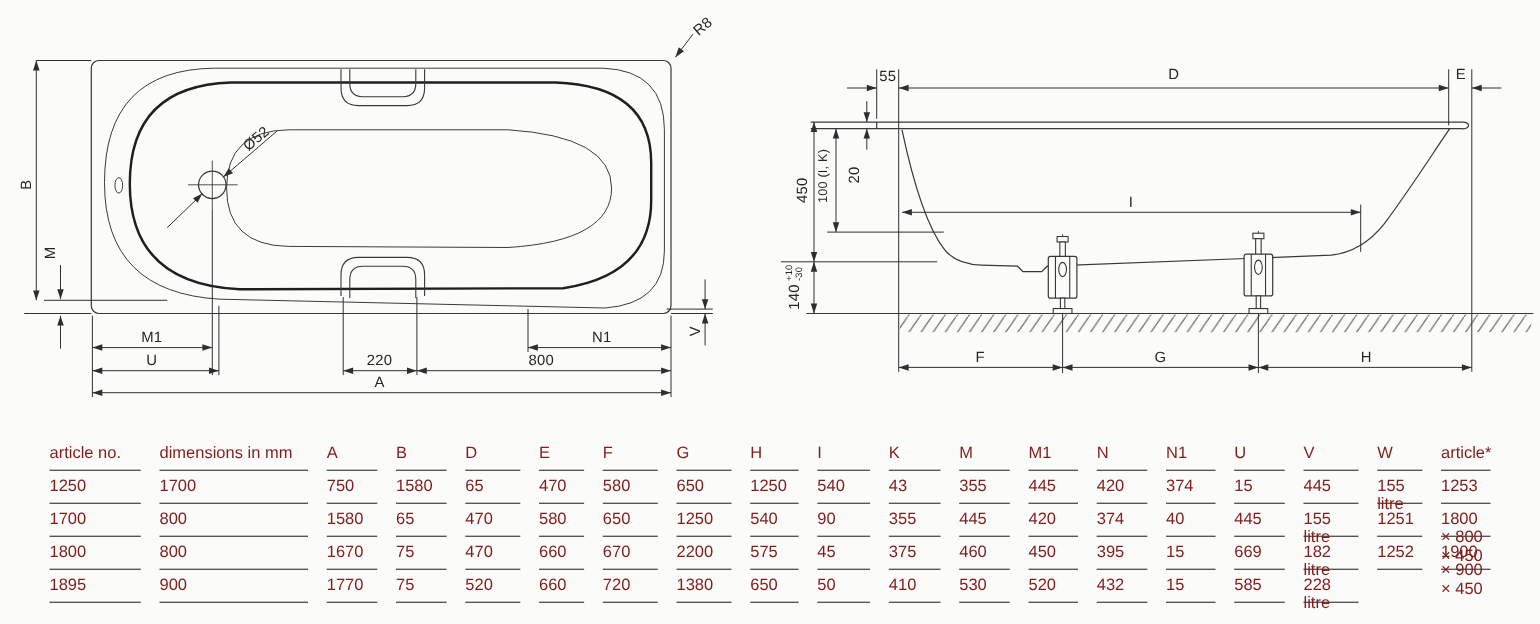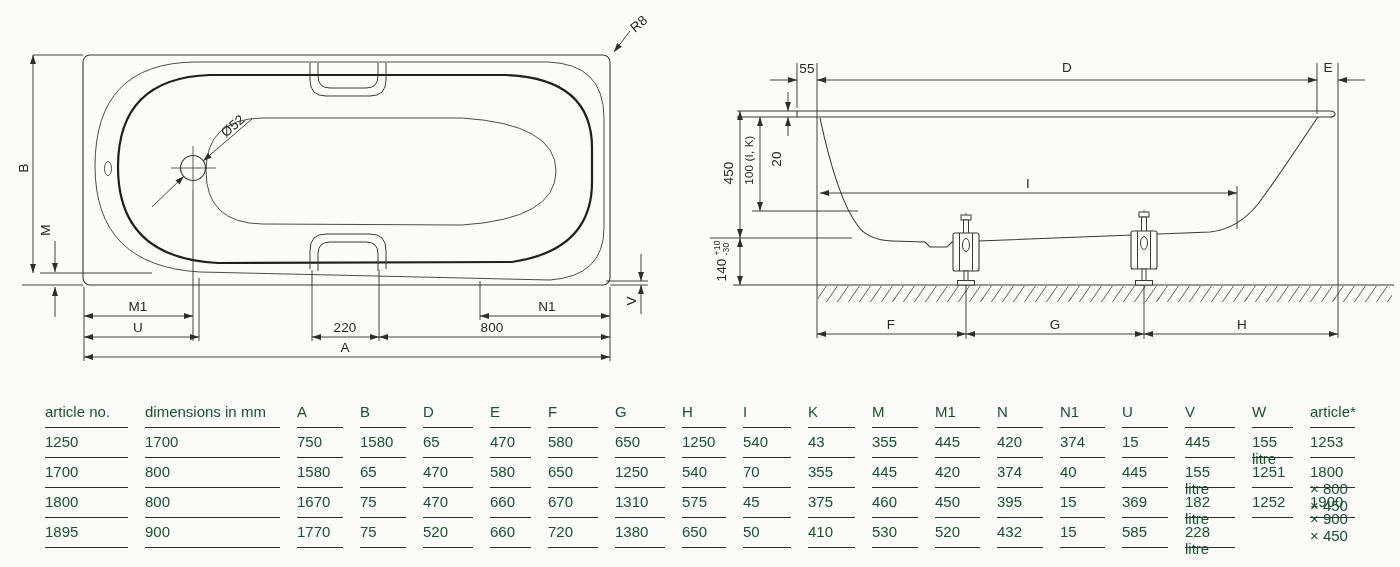--- a/index.html
+++ b/index.html
@@ -8,21 +8,21 @@
   svg{position:absolute;left:0;top:0;}
   .lbl{position:absolute;transform:translate(-50%,-50%);font-size:13.5px;color:#262626;
        white-space:nowrap;line-height:1;letter-spacing:.2px;}
   .rot{transform:translate(-50%,-50%) rotate(-90deg);}
   .diag{transform:translate(-50%,-50%) rotate(-40deg);}
   .tolblock{display:inline-flex;align-items:center;gap:3px;}
   .tol{display:inline-flex;flex-direction:column;font-size:8.5px;line-height:1.05;}
   
   #spec-table{position:absolute;left:45px;top:399px;display:grid;
     grid-template-columns:100px 152px 63px 63px 67px 58px 67px 67px 61px 65px 64px 63px 62px 63px 62px 63px 67px 58px 62px;
-    font-size:15px;color:#14532d;}
+    font-size:15px;color:#7f1d1d;}
   #spec-table .th, #spec-table .td{
     padding:5px 0 6px 0;margin-right:17px;border-bottom:1.6px solid #2d2d2d;height:18px;}
   #spec-table .th{padding-top:4px;}
 </style>
 </head>
 <body>
 
 <div id="stage">
 
   <svg width="1400" height="392">
@@ -215,46 +215,46 @@
       <div class="td">1253</div>
       <div class="td">1700</div>
       <div class="td">800</div>
       <div class="td">1580</div>
       <div class="td">65</div>
       <div class="td">470</div>
       <div class="td">580</div>
       <div class="td">650</div>
       <div class="td">1250</div>
       <div class="td">540</div>
-      <div class="td">70</div>
+      <div class="td">90</div>
       <div class="td">355</div>
       <div class="td">445</div>
       <div class="td">420</div>
       <div class="td">374</div>
       <div class="td">40</div>
       <div class="td">445</div>
       <div class="td">155 litre</div>
       <div class="td">1251</div>
       <div class="td">1800 × 800 × 450</div>
       <div class="td">1800</div>
       <div class="td">800</div>
       <div class="td">1670</div>
       <div class="td">75</div>
       <div class="td">470</div>
       <div class="td">660</div>
       <div class="td">670</div>
-      <div class="td">1310</div>
+      <div class="td">2200</div>
       <div class="td">575</div>
       <div class="td">45</div>
       <div class="td">375</div>
       <div class="td">460</div>
       <div class="td">450</div>
       <div class="td">395</div>
       <div class="td">15</div>
-      <div class="td">369</div>
+      <div class="td">669</div>
       <div class="td">182 litre</div>
       <div class="td">1252</div>
       <div class="td">1900 × 900 × 450</div>
       <div class="td">1895</div>
       <div class="td">900</div>
       <div class="td">1770</div>
       <div class="td">75</div>
       <div class="td">520</div>
       <div class="td">660</div>
       <div class="td">720</div>

